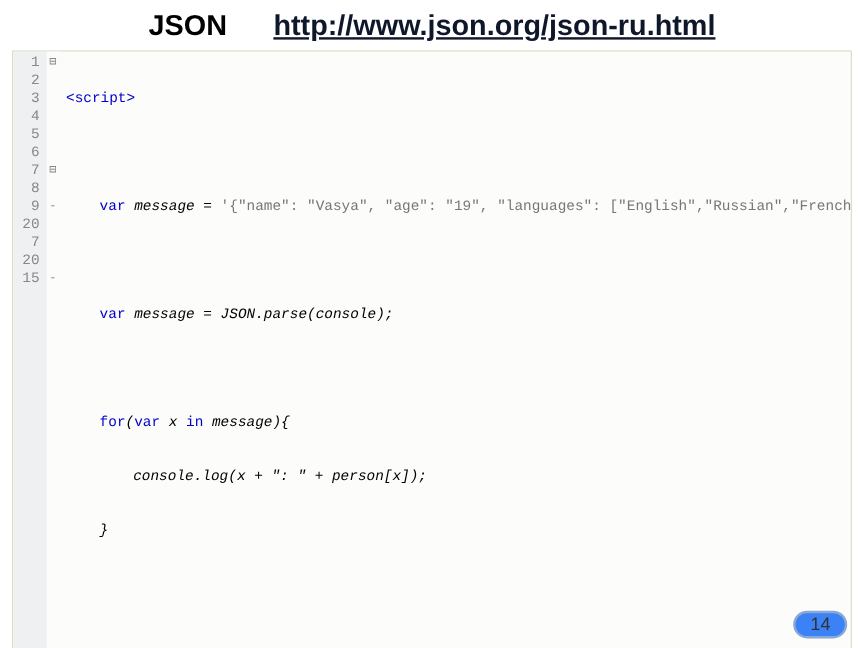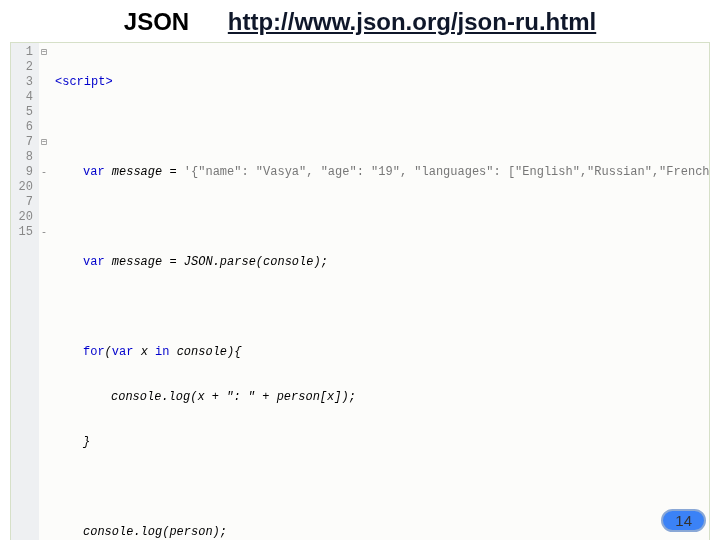--- a/index.html
+++ b/index.html
@@ -111,23 +111,22 @@
       <div></div>
       <div>-</div>
   </div>
   <div class="code-body">
     <div class="code-line"><span class="kw-blue">&lt;script&gt;</span></div>
     <div class="code-line"></div>
     <div class="code-line"><span class="indent1"></span><span class="kw-blue">var</span> <span class="kw-black">message</span> <span class="kw-black">=</span> <span class="str-gray">'{"name": "Vasya", "age": "19", "languages": ["English","Russian","French"] }';</span></div>
     <div class="code-line"></div>
     <div class="code-line"><span class="indent1"></span><span class="kw-blue">var</span> <span class="kw-black">message</span> <span class="kw-black">=</span> <span class="kw-black">JSON.parse(console);</span></div>
     <div class="code-line"></div>
-    <div class="code-line"><span class="indent1"></span><span class="kw-blue">for</span><span class="kw-black">(</span><span class="kw-blue">var</span> <span class="kw-black">x</span> <span class="kw-blue">in</span> <span class="kw-black">console){</span></div>
+    <div class="code-line"><span class="indent1"></span><span class="kw-blue">for</span><span class="kw-black">(</span><span class="kw-blue">var</span> <span class="kw-black">x</span> <span class="kw-blue">in</span> <span class="kw-black">message){</span></div>
     <div class="code-line"><span class="indent2"></span><span class="kw-black">console.log(x + ": " + person[x]);</span></div>
     <div class="code-line"><span class="indent1"></span><span class="kw-black">}</span></div>
     <div class="code-line"></div>
-    <div class="code-line"><span class="indent1"></span><span class="kw-black">console.log(person);</span></div>
     
     
   </div>
 </div>
 
 <div class="page-num">14</div>
 
 </body></html>

